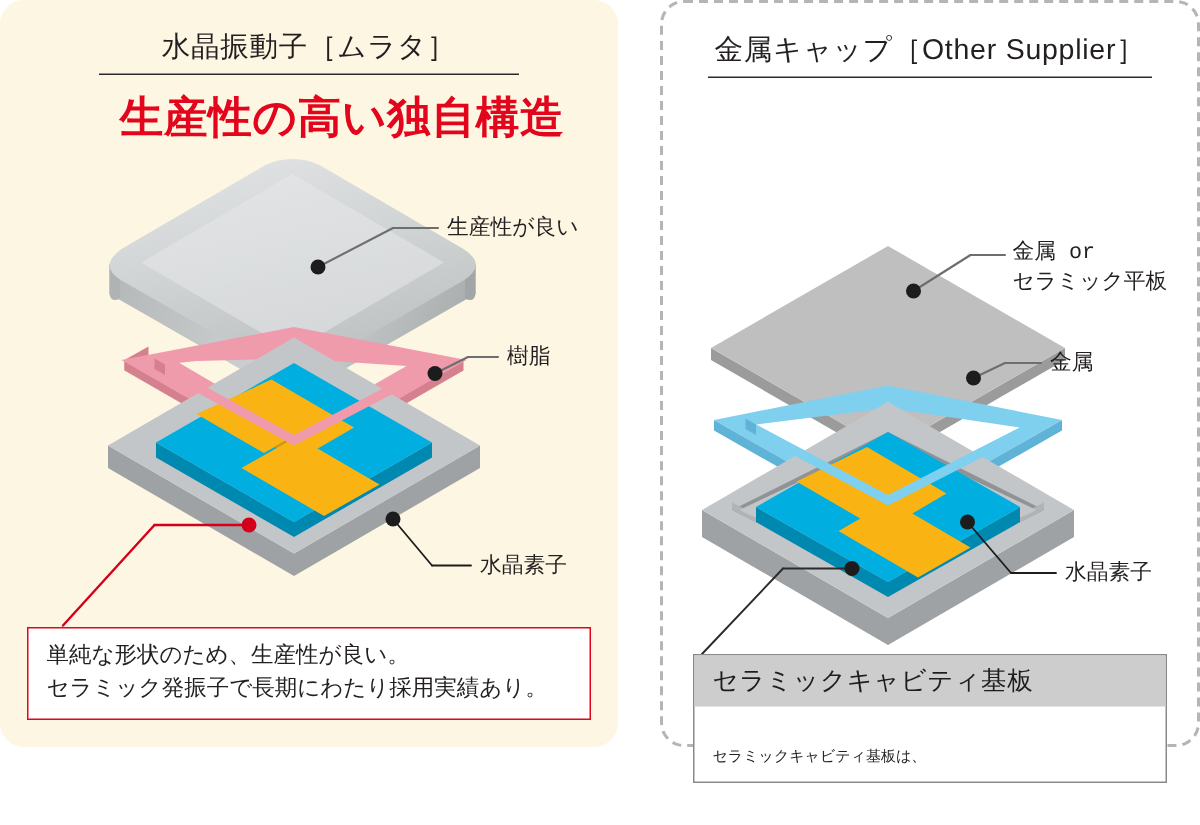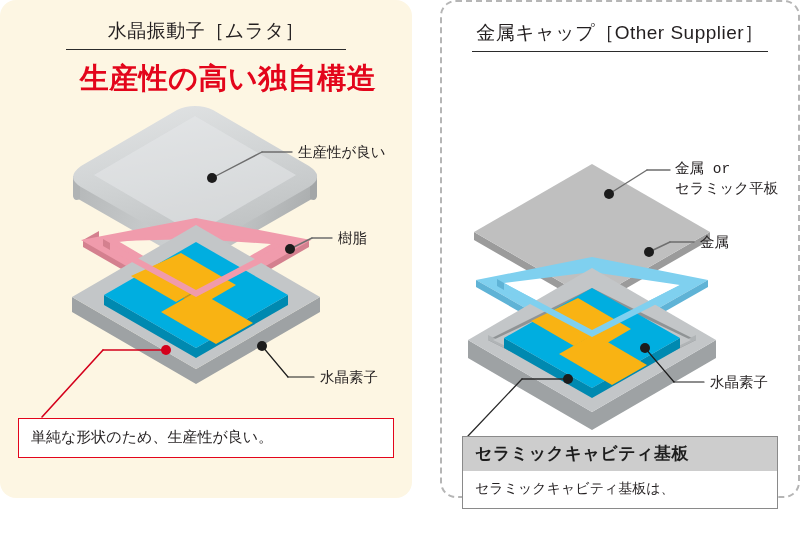--- a/index.html
+++ b/index.html
@@ -87,29 +87,29 @@
   #right-callout{
     position:absolute;left:462px;top:436px;width:316px;
     border:1px solid #8a8a8a;
     background:#ffffff;
     box-sizing:border-box;
   }
   #right-callout .co-head{
     background:#cdcdcd;
     color:#1d1d1d;
     font-size:17px;
-    font-weight:bold;
+    font-weight:normal;
     padding:5px 12px 6px 12px;
     letter-spacing:.5px;
   }
   #right-callout .co-body{
     padding:7px 12px 9px 12px;
     color:#231f20;
   }
-  #right-callout .co-b1,#right-callout .co-b2{font-size:14px;line-height:1.5;}
+  #right-callout .co-b1,#right-callout .co-b2{font-size:10px;line-height:1.5;margin-top:19px;}
 
   
   .lead-label{
     position:absolute;
     font-size:14.5px;
     color:#231f20;
     white-space:nowrap;
     line-height:1.35;
   }
 </style>
@@ -223,20 +223,21 @@
       </g>
     </svg>
 
     <div class="lead-label" style="left:298px;top:143px;">生産性が良い</div>
     <div class="lead-label" style="left:338px;top:229px;">樹脂</div>
     <div class="lead-label" style="left:320px;top:368px;">水晶素子</div>
 
     <div id="left-callout">
       <div class="co-body">
         <div class="co-b2">単純な形状のため、生産性が良い。</div>
+        <div class="co-b3">セラミック発振子で長期にわたり採用実績あり。</div>
       </div>
     </div>
   </div>
 
   <div class="panel" id="right-panel">
 
     <div class="panel-header">
       <span class="htext">金属キャップ［Other Supplier］</span>
     </div>
     <div class="rule"></div>

